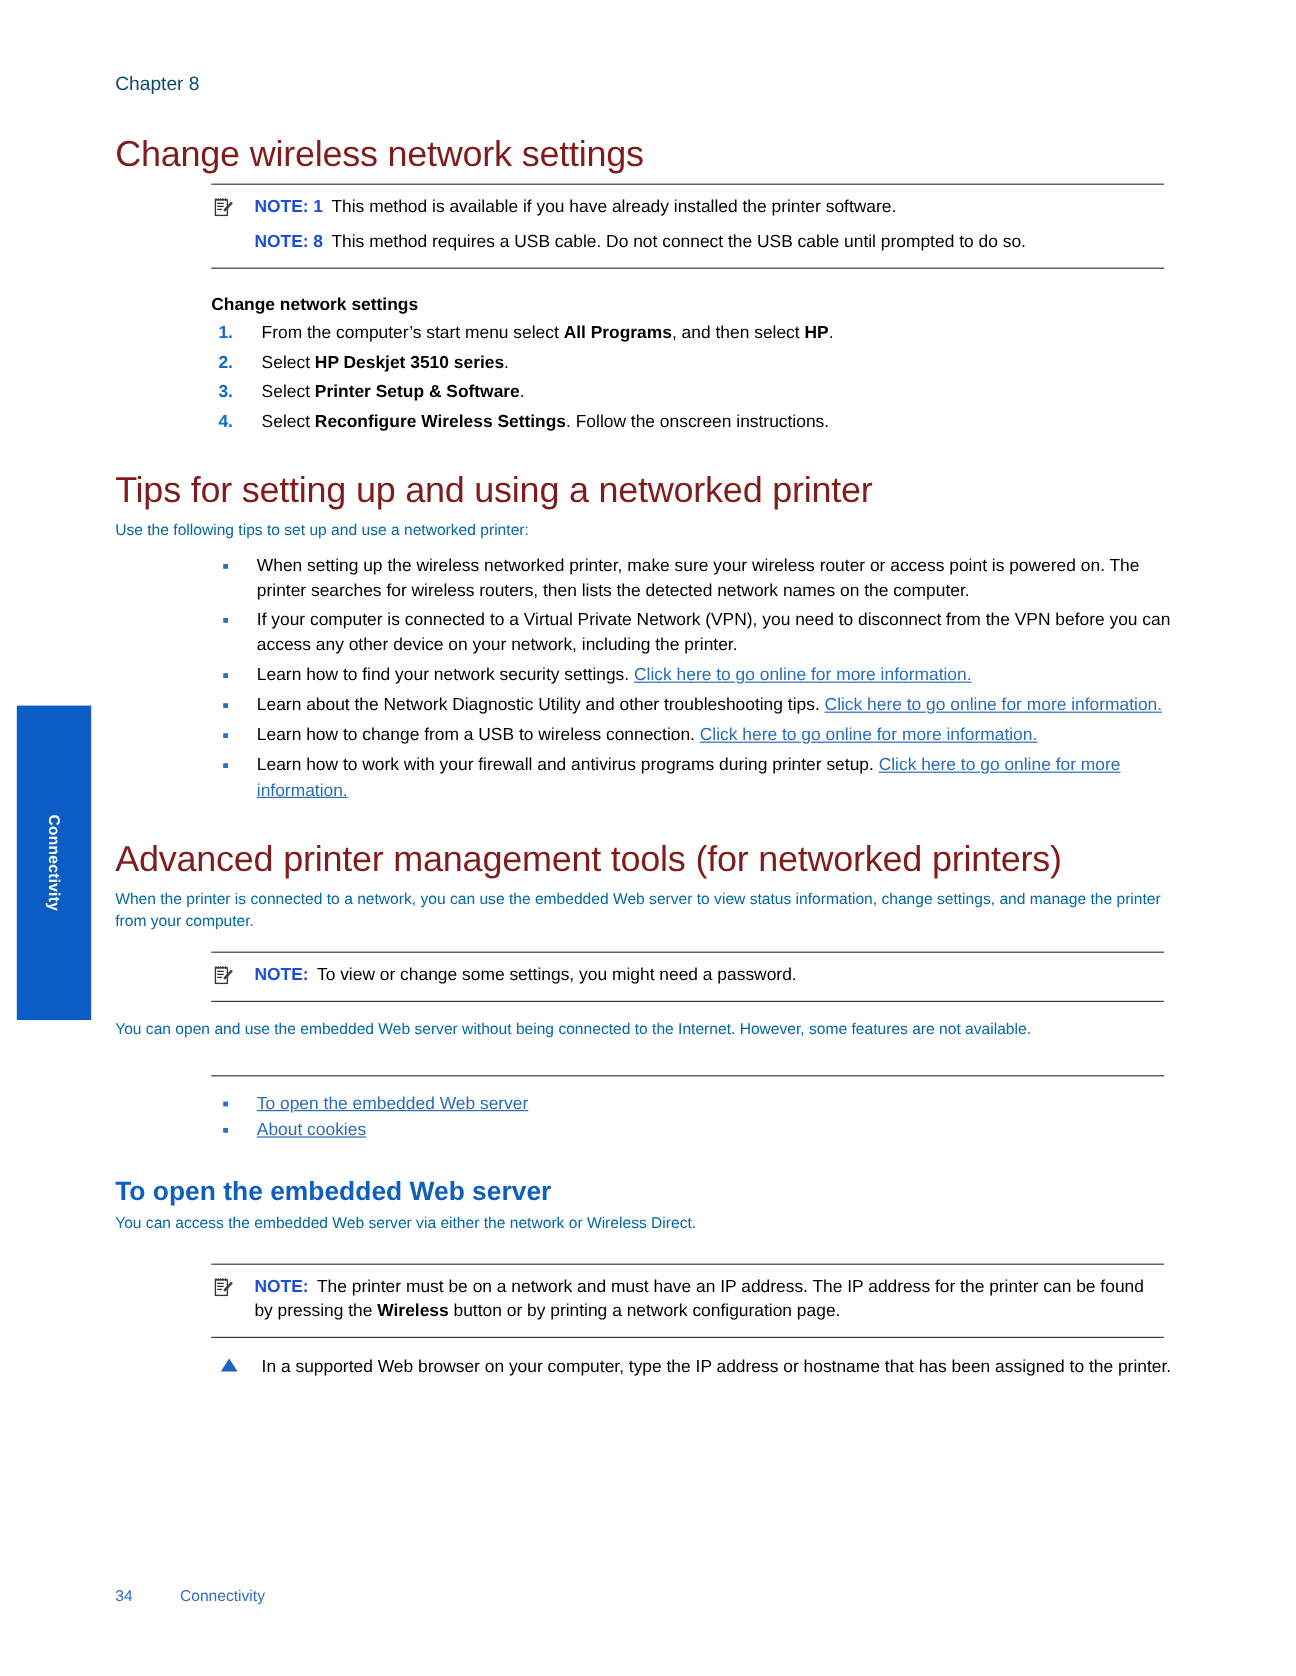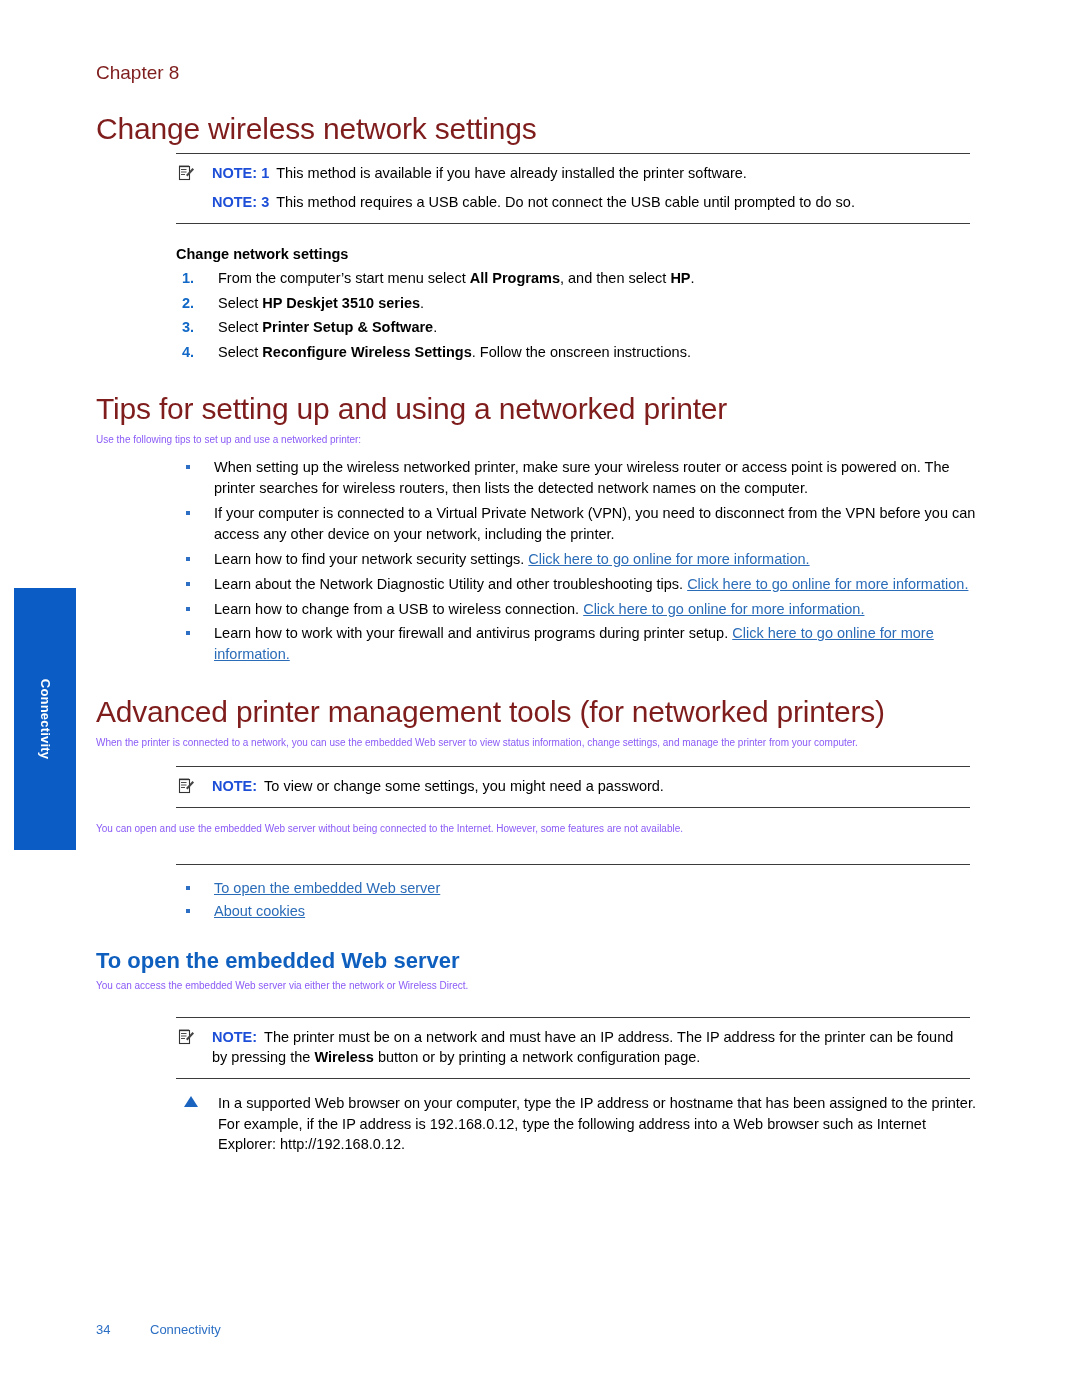--- a/index.html
+++ b/index.html
@@ -40,22 +40,22 @@
     position: absolute;
     left: 0; top: 0;
     width: 1080px;
     height: 1397px;
   }
 
   .chapter-label {
     position: absolute;
     left: 96px;
     top: 62px;
-    font-size: 19px;
-    color: #7f1d1d;
+    font-size: 16px;
+    color: #0c4a6e;
   }
 
   .content {
     position: absolute;
     left: 96px;
     top: 112px;
     width: 884px;
   }
 
   
@@ -71,24 +71,24 @@
     font-size: 22px;
     font-weight: bold;
     color: #0F5FBF;
     margin: 0 0 4px 0;
     line-height: 1.2;
   }
 
   .indent { margin-left: 80px; }
 
   p.body {
-    font-size: 10px;
+    font-size: 13px;
     line-height: 1.43;
     margin: 0 0 10px 0;
-    color: #8b5cf6;
+    color: #0369a1;
   }
 
   .bold { font-weight: bold; }
 
   
   .note-block {
     margin-left: 80px;
     width: 794px;
     border-top: 1.6px solid #3b3b3b;
     border-bottom: 1.6px solid #3b3b3b;
@@ -256,21 +256,21 @@
             <line x1="2" y1="1.2" x2="2" y2="3.2" stroke="#333" stroke-width="1"></line>
             <line x1="4" y1="1.2" x2="4" y2="3.2" stroke="#333" stroke-width="1"></line>
             <line x1="6" y1="1.2" x2="6" y2="3.2" stroke="#333" stroke-width="1"></line>
             <line x1="8" y1="1.2" x2="8" y2="3.2" stroke="#333" stroke-width="1"></line>
             <line x1="10" y1="1.2" x2="10" y2="3.2" stroke="#333" stroke-width="1"></line>
           </svg>
         </span>
         <span class="note-word">NOTE: 1</span><span>This method is available if you have already installed the printer software.</span>
       </div>
       <div class="note-row">
-        <span class="note-word">NOTE: 3</span><span>This method requires a USB cable. Do not connect the USB cable until prompted to do so.</span>
+        <span class="note-word">NOTE: 8</span><span>This method requires a USB cable. Do not connect the USB cable until prompted to do so.</span>
       </div>
     </div>
 
     <div class="sp22"></div>
 
     <div class="proc-title">Change network settings</div>
 
     <ol class="steps">
       <li>
         <span class="num">1.</span><span>From the computer’s start menu select </span><span class="bold">All Programs</span><span>, and then select </span><span class="bold">HP</span><span>.</span>
@@ -384,21 +384,20 @@
         </span>
         <span class="note-word">NOTE:</span><span>The printer must be on a network and must have an IP address. The IP address for the printer can be found by pressing the </span><span class="bold">Wireless</span><span> button or by printing a network configuration page.</span>
       </div>
     </div>
 
     <div class="sp14"></div>
 
     <div class="tri-row">
       <span class="tri-icon"></span>
       <div>In a supported Web browser on your computer, type the IP address or hostname that has been assigned to the printer.</div>
-      <div>For example, if the IP address is 192.168.0.12, type the following address into a Web browser such as Internet Explorer: http://192.168.0.12.</div>
     </div>
 
   </div>
 
   <div class="footer">
     <span class="pg">34</span><span>Connectivity</span>
   </div>
 
 </div>
 

